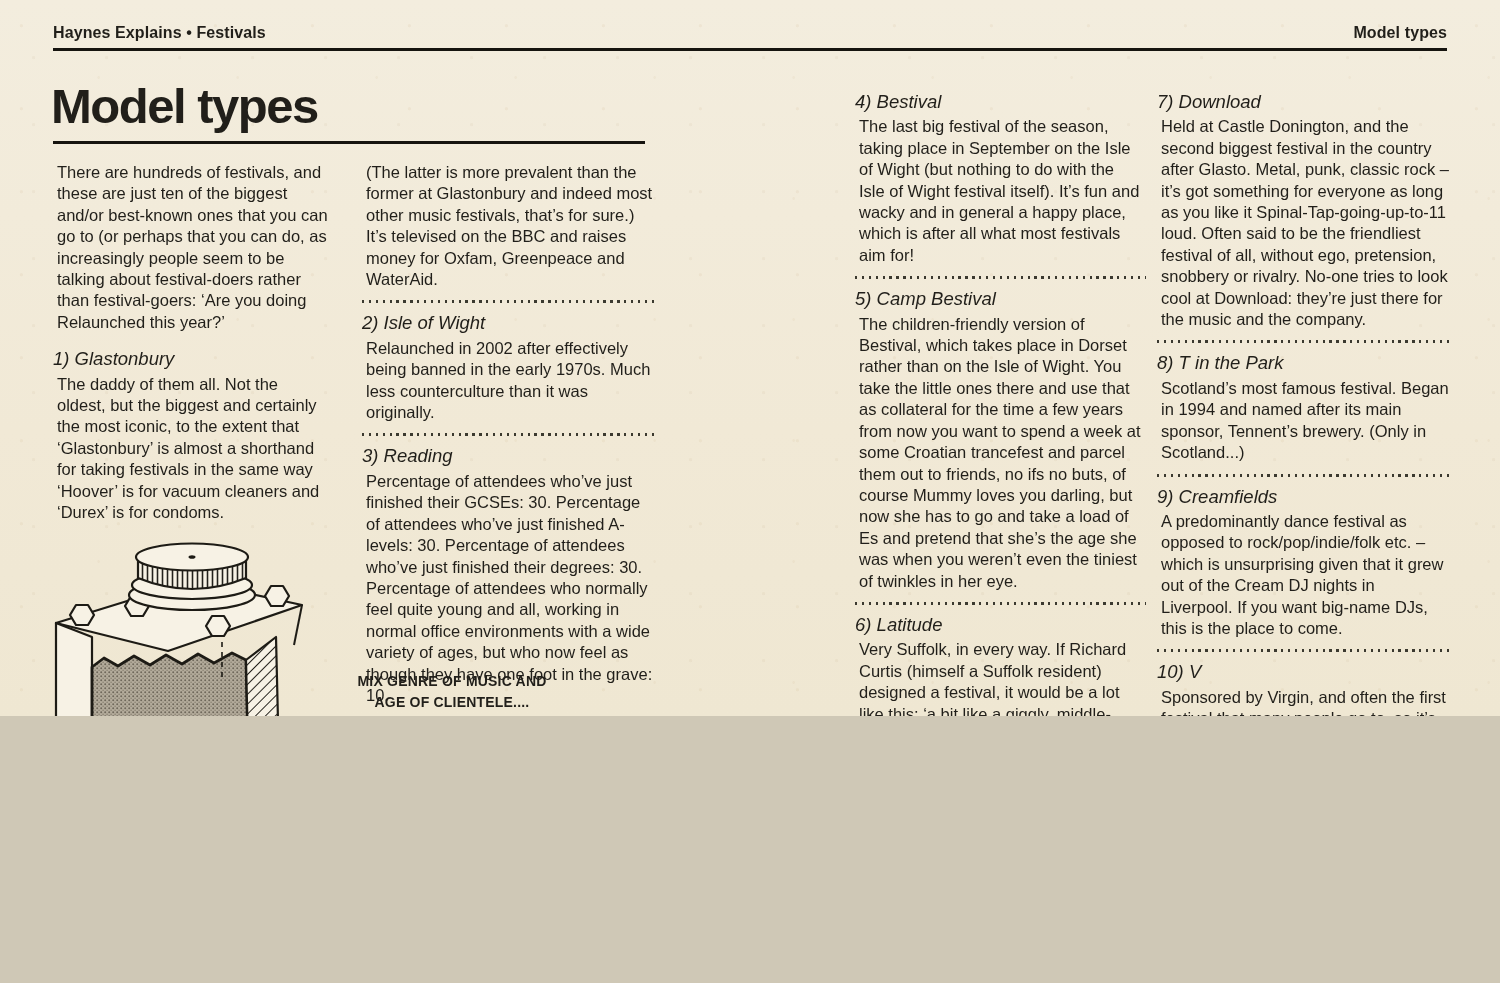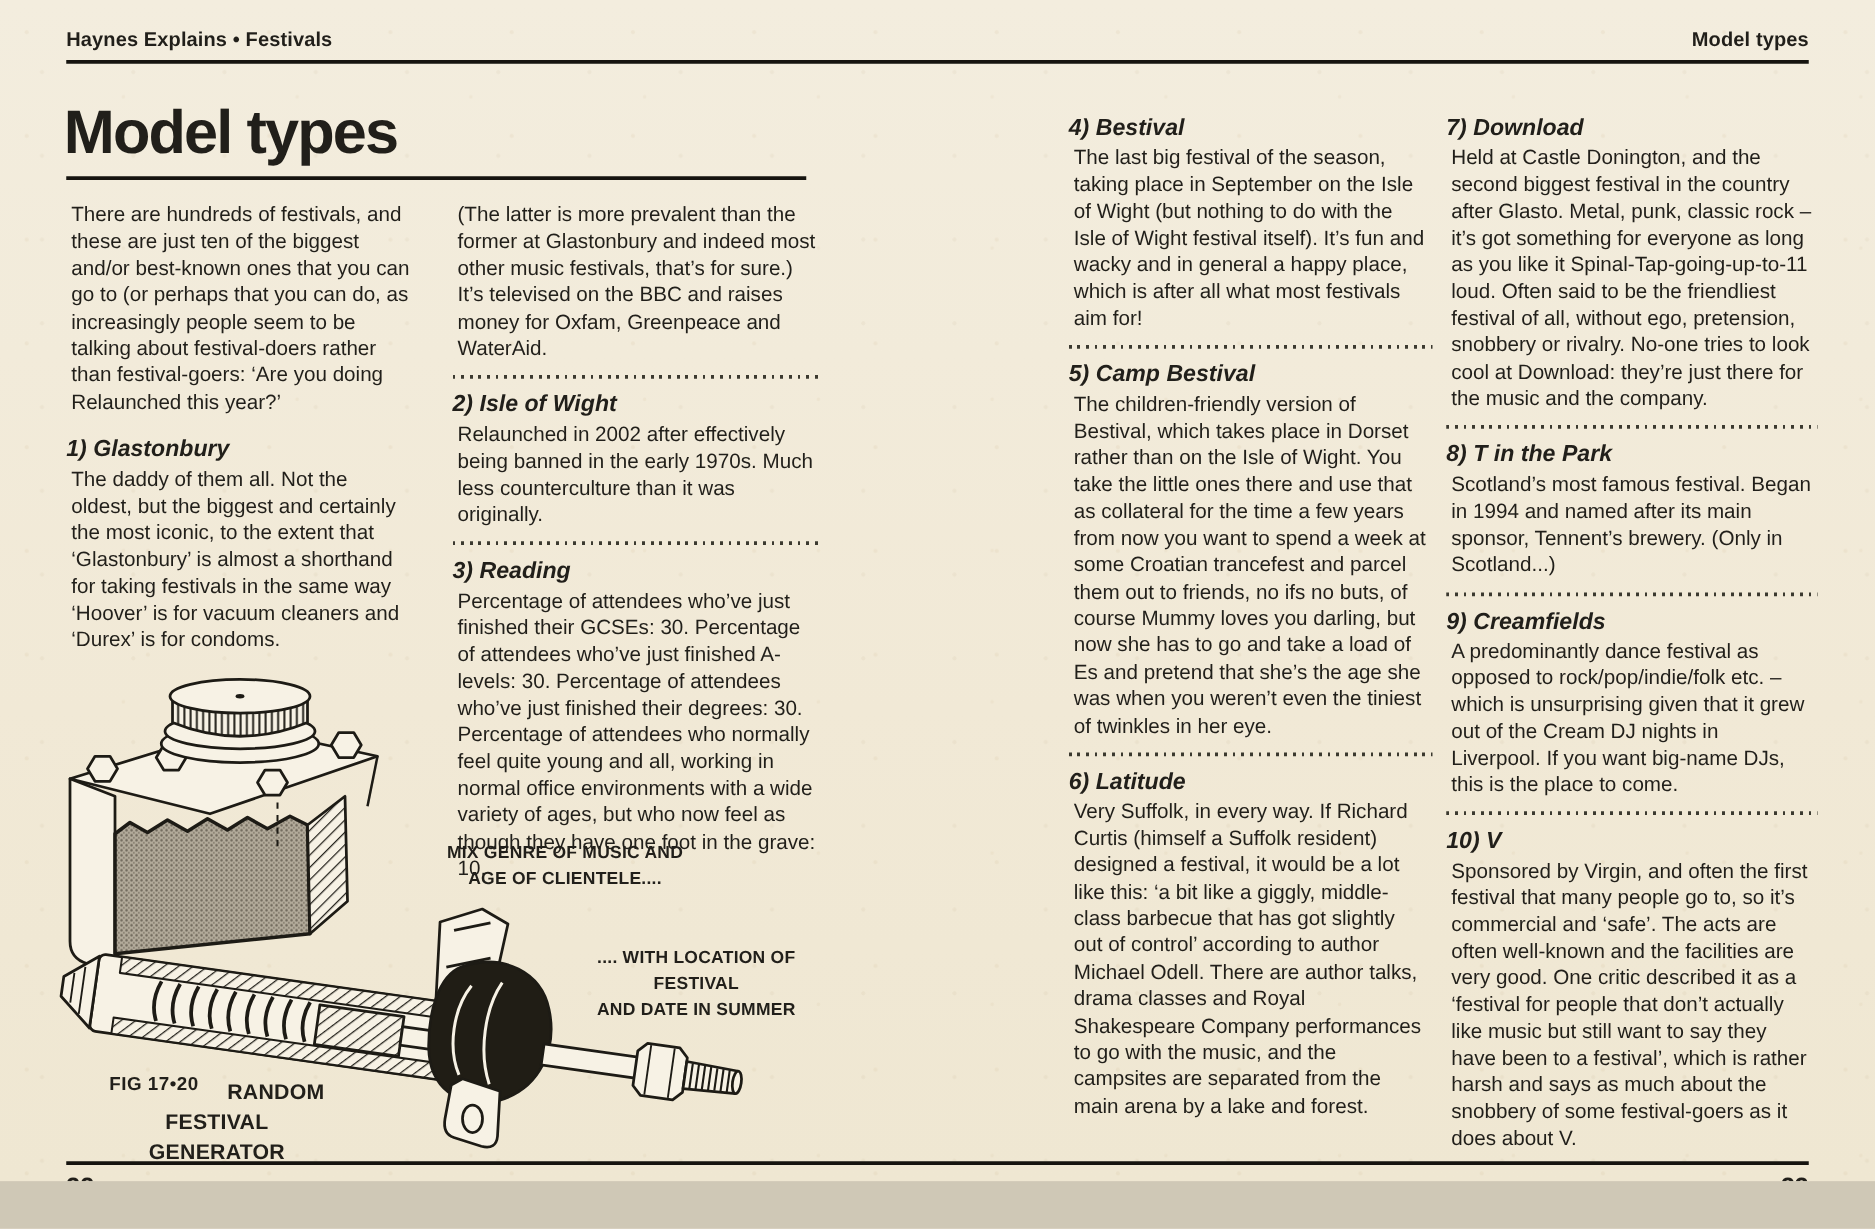--- a/index.html
+++ b/index.html
@@ -1,17 +1,17 @@
 <!DOCTYPE html>
 <html><head>
 <meta charset="utf-8">
 <style>
   html,body { margin:0; padding:0; background:#cfc8b6; }
   .page {
-    position:relative; width:1500px; height:945px; overflow:hidden;
+    position:relative; width:1500px; height:716px; overflow:hidden;
     background:#f2ebda;
     background-image:
       radial-gradient(circle at 22% 31%, rgba(168,128,66,.07) 1.2px, transparent 2px),
       radial-gradient(circle at 71% 64%, rgba(168,128,66,.06) 1px, transparent 1.8px),
       radial-gradient(circle at 46% 86%, rgba(130,96,44,.05) 1.3px, transparent 2px),
       linear-gradient(180deg,#f3edde 0%,#f1e9d6 60%,#efe7d2 100%);
     background-size: 97px 83px, 139px 121px, 73px 67px, 100% 100%;
     font-family:"Liberation Sans", sans-serif;
     color:#211f1a;
   }
@@ -25,21 +25,21 @@
   .page-title { position:absolute; left:51px; top:78px; font-size:49px; font-weight:bold; letter-spacing:-1.5px; }
   .folio { position:absolute; top:939px; font-size:20px; font-weight:bold; }
   .folio.lft { left:53px; } .folio.rgt { right:53px;margin-left:28px; }
 
   .col { position:absolute; font-size:16.5px; line-height:21.4px; }
   #col1 { left:53px;  top:158px; width:281px; }
   #col2 { left:362px; top:158px; width:295px; }
   #col3 { left:855px; top:91px;  width:291px; }
   #col4 { left:1157px;top:91px;  width:297px; }
   .col p { margin:4px; }
-  .entry-heading { font-size:18.5px; font-style:italic; font-weight:bold; margin:0 0 3px; }
+  .entry-heading { font-size:18.5px; font-style:italic; font-weight:normal; margin:0 0 3px; }
   .entry-heading.sp { margin-top:15px; }
   .divider { height:3px; margin:10px 0 9px;
     background:repeating-linear-gradient(90deg,#3b392f 0 2.2px, transparent 2.2px 6.9px); }
 
   .fig-label { position:absolute; font-weight:bold; text-align:center; letter-spacing:.2px;
     font-size:14px; line-height:21px; }
   #fig-label-top    { left:352px; top:671px; width:200px; }
   #fig-label-bottom { left:448px; top:755px; width:218px; }
   .fig-caption { position:absolute; left:66px; top:856px; width:215px; text-align:center;
     font-weight:bold; font-size:17px; line-height:24px; letter-spacing:.2px; }

